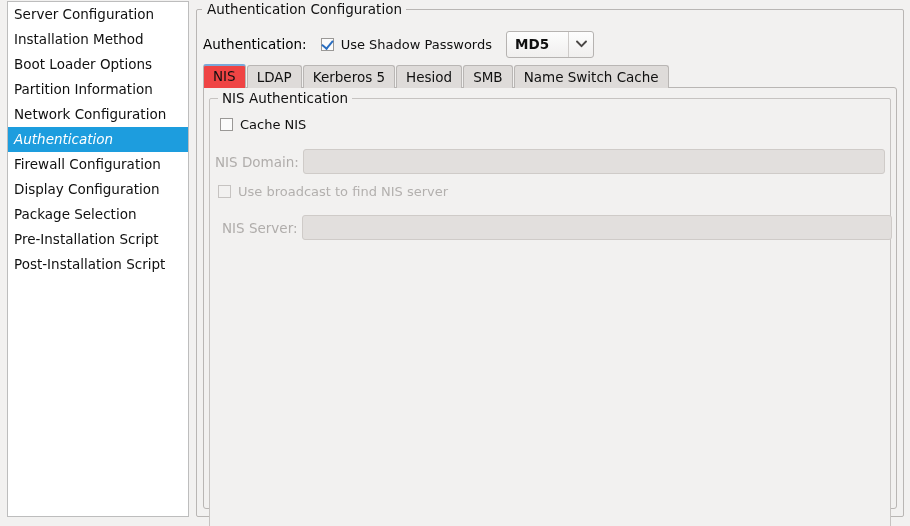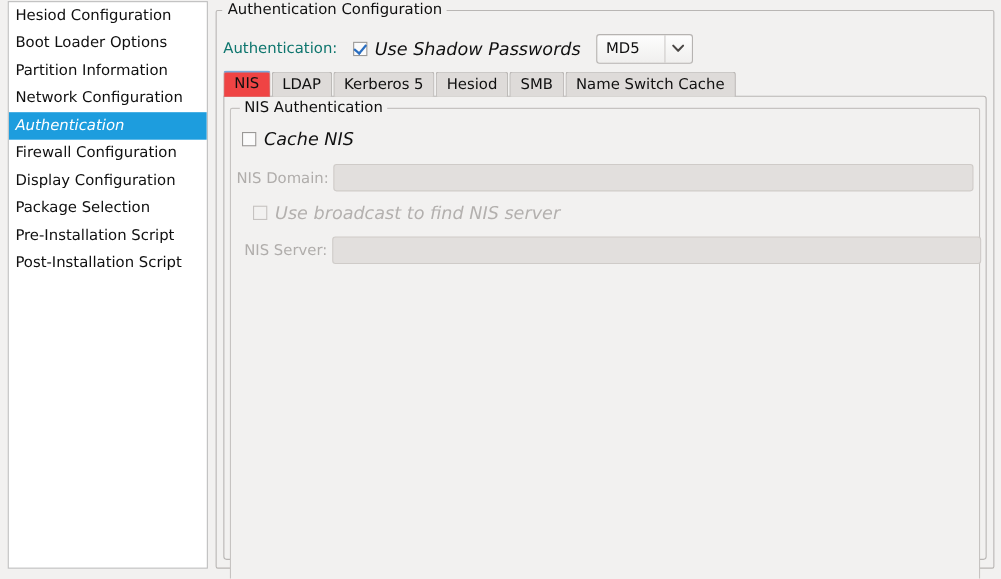--- a/index.html
+++ b/index.html
@@ -82,21 +82,21 @@
   #auth-row {
     position: absolute;
     left: 6px;
     top: 19px;
     height: 30px;
     display: flex;
     align-items: center;
   }
   #auth-label {
     font-size: 13.5px;
-    color: #0f766e;
+    color: #000000;
     margin-right: 14px;
     white-space: nowrap;
   }
   .chk-box {
     width: 13px;
     height: 13px;
     box-sizing: border-box;
     border: 1px solid #9a9896;
     background: #fbfbfb;
     display: inline-block;
@@ -112,45 +112,45 @@
     height: 9px;
     border: solid #2a6ec0;
     border-width: 0 2px 2px 0;
     transform: rotate(40deg);
   }
   .chk-box.disabled {
     border-color: #c6c3c1;
     background: #f2f1f0;
   }
   .chk-label {
-    font-size: 16px;
+    font-size: 13px;
     color: #101010;
     margin-left: 7px;
     white-space: nowrap;
-    font-style: italic;
   }
   .chk-label.disabled { color: #b3b0ae; }
 
   #shadow-pass-wrap {
     display: flex;
     align-items: center;
     margin-right: 14px;
   }
 
   
   #hash-combo {
     width: 88px;
     height: 27px;
     box-sizing: border-box;
     border: 1px solid #b6b3b1;
     border-radius: 3px;
     background: linear-gradient(#fdfdfd, #f0efee);
     display: flex;
     align-items: center;
     position: relative;
+    font-weight: bold;
   }
   #hash-combo-value {
     padding-left: 8px;
     font-size: 13.5px;
     color: #101010;
     flex: 1 1 auto;
   }
   #hash-combo-sep {
     width: 1px;
     height: 25px;
@@ -263,32 +263,35 @@
     height: 25px;
     box-sizing: border-box;
     border: 1px solid #cfcbc8;
     border-radius: 3px;
     background: #e2dfdd;
     flex: 1 1 auto;
   }
 
   #broadcast-row {
     position: absolute;
-    left: 20px;
+    left: 8px;
     top: 85px;
     display: flex;
     align-items: center;
   }
 </style>
 </head>
 <body>
 
 <div id="sidebar-list">
   <div class="sidebar-item">
-    <span>Hesiod Configuration</span>
+    <span>Server Configuration</span>
+  </div>
+  <div class="sidebar-item">
+    <span>Installation Method</span>
   </div>
   <div class="sidebar-item">
     <span>Boot Loader Options</span>
   </div>
   <div class="sidebar-item">
     <span>Partition Information</span>
   </div>
   <div class="sidebar-item">
     <span>Network Configuration</span>
   </div>

